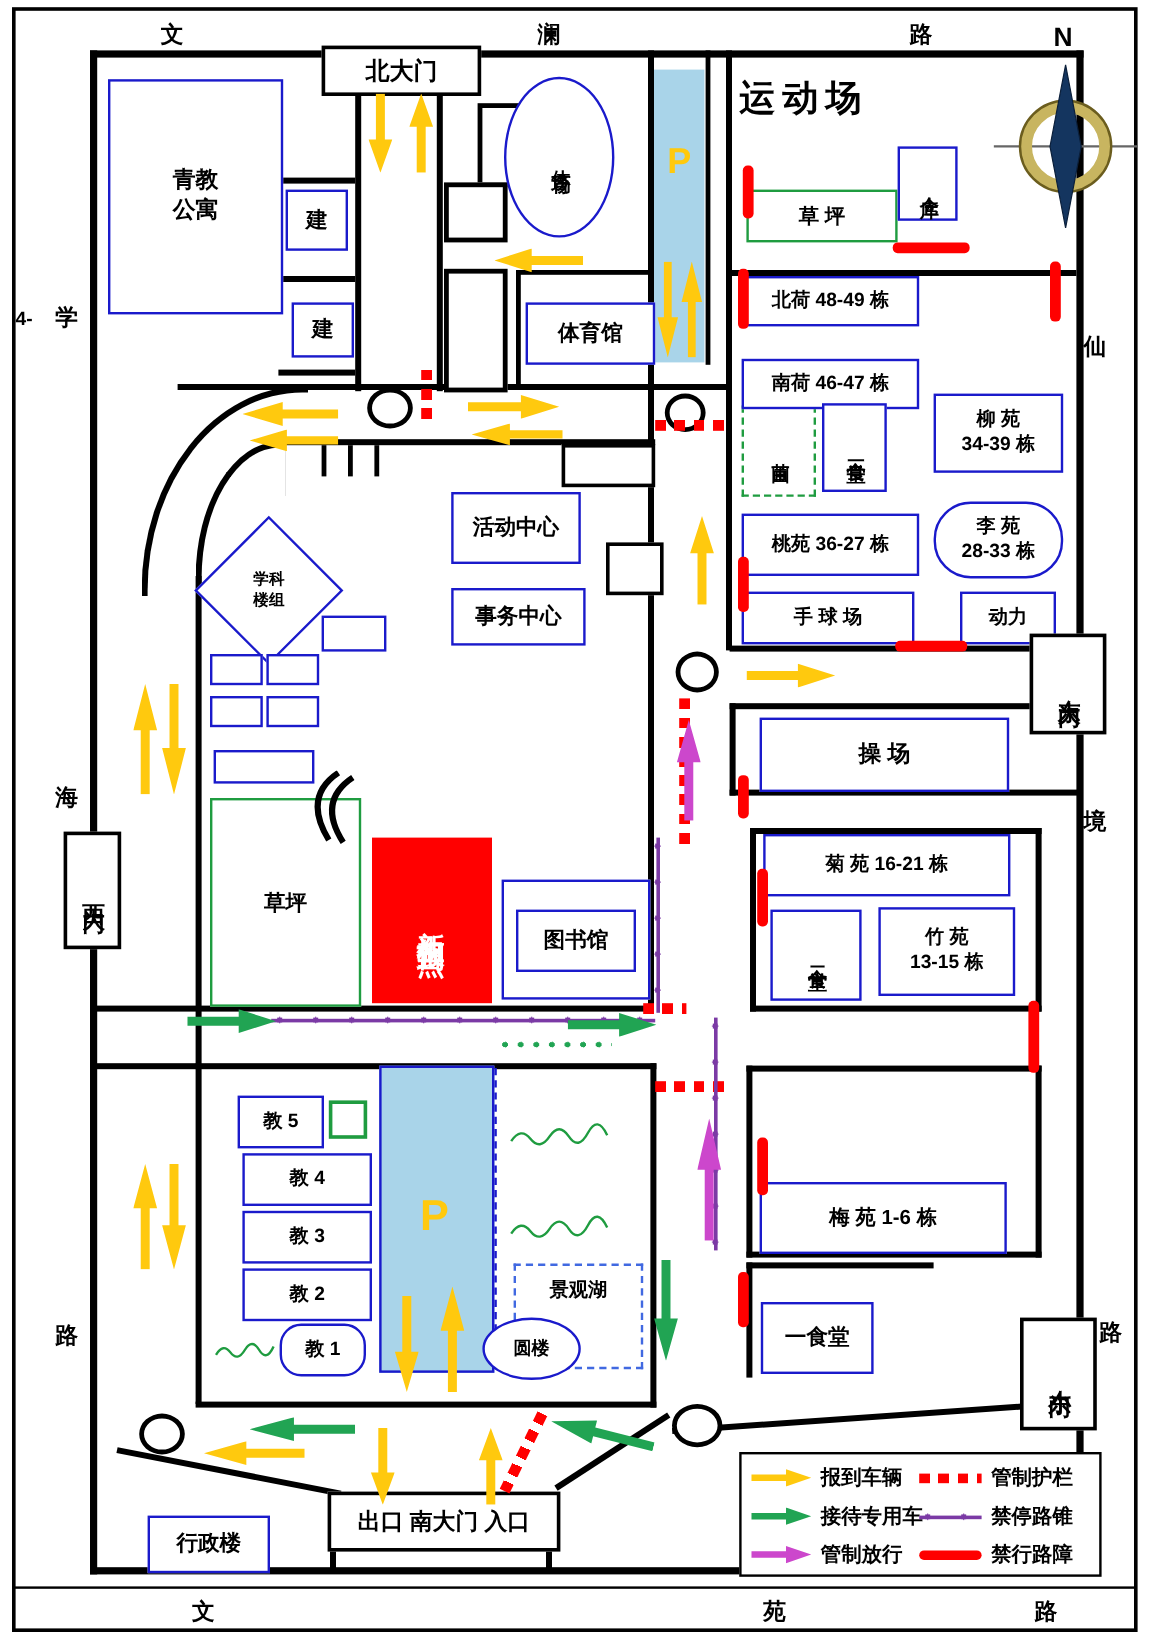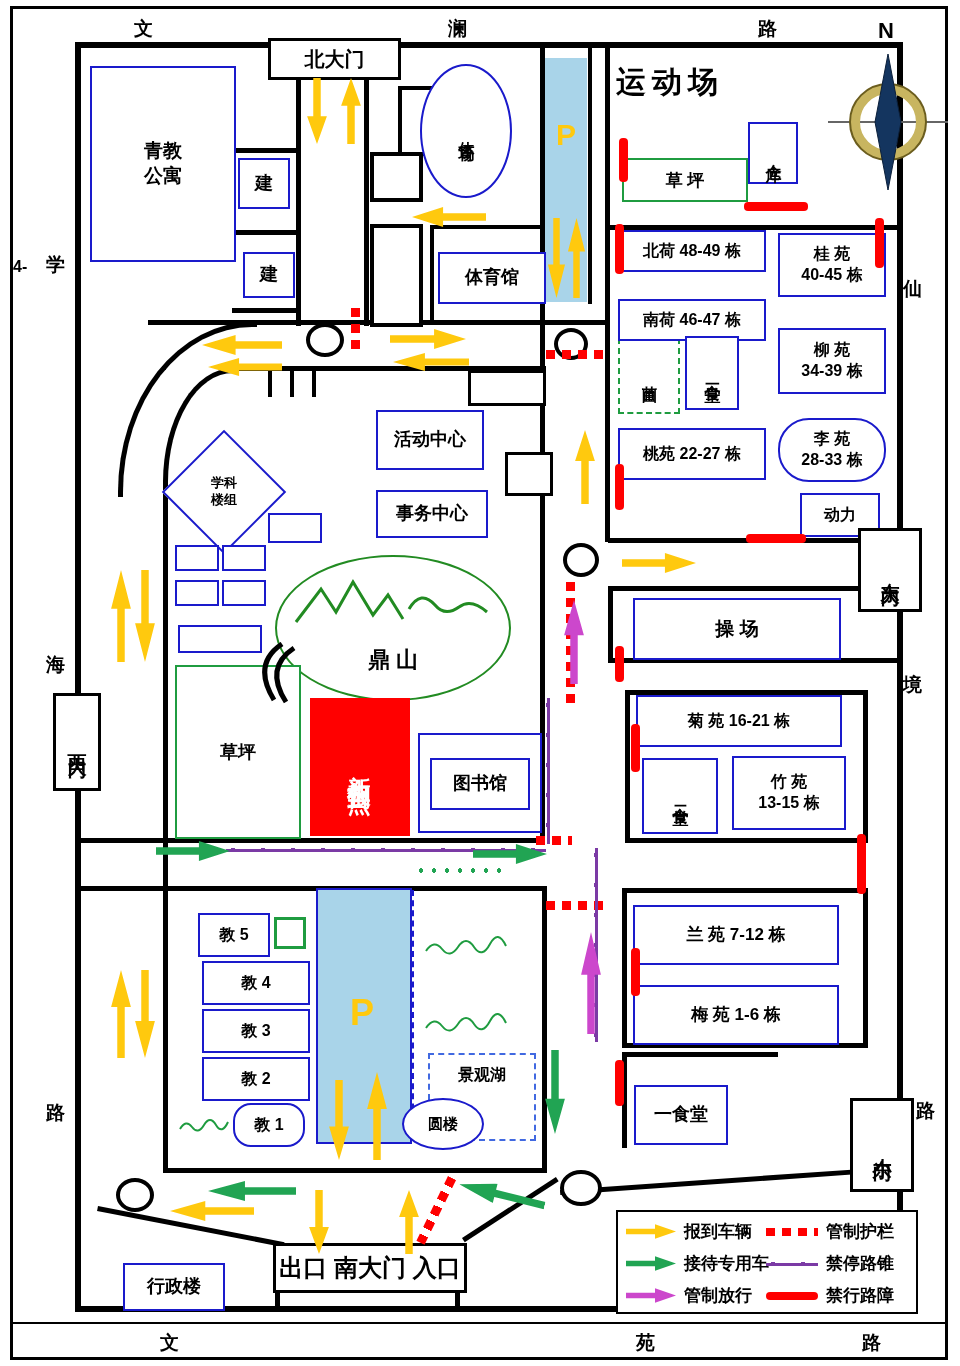--- a/index.html
+++ b/index.html
@@ -125,27 +125,20 @@
   <div class="abs" style="left:545px;top:58px;width:42px;height:244px;background:#A9D4E9;"></div>
   <span class="lbl" style="left:545px;top:118px;width:42px;text-align:center;font-size:30px;color:#FFC90E;">P</span>
   <div class="abs greenline" style="left:622px;top:158px;width:122px;height:40px;background:#fff;display:flex;align-items:center;justify-content:center;font-weight:bold;font-size:17px;">草  坪</div>
   <span class="lbl" style="left:616px;top:62px;font-size:30px;letter-spacing:6px;">运动场</span>
   <div class="abs" style="left:420px;top:64px;width:88px;height:130px;border:2px solid #1A1ACB;border-radius:50%;background:#fff;display:flex;align-items:center;justify-content:center;font-weight:bold;font-size:16px;">
     <span class="vt">体育场</span>
   </div>
   <div class="abs" style="left:618px;top:338px;width:58px;height:72px;border:2px dashed #1F9C40;background:#fff;display:flex;align-items:center;justify-content:center;font-weight:bold;font-size:15px;">
     <span class="vt">苗圃</span>
   </div>
-  <div class="abs" style="left:275px;top:555px;width:232px;height:142px;border:2px solid #228B22;border-radius:50%;background:#fff;">
-    <svg width="200" height="70" viewBox="0 0 200 70" style="position:absolute;left:14px;top:10px;">
-      <path d="M5,55 L30,22 45,45 62,15 82,48 97,28 112,52" stroke="#228B22" stroke-width="3" fill="none"></path>
-      <path d="M118,42 q12,-20 26,-4 q10,12 24,2 q12,-9 28,5" stroke="#228B22" stroke-width="3" fill="none"></path>
-    </svg>
-    <span class="lbl" style="left:0;top:88px;width:100%;text-align:center;font-size:22px;">鼎   山</span>
-  </div>
   <div class="abs greenline" style="left:175px;top:665px;width:122px;height:170px;background:#fff;display:flex;align-items:center;justify-content:center;font-weight:bold;font-size:18px;">草坪</div>
   <svg width="46" height="62" viewBox="0 0 46 62" style="position:absolute;left:250px;top:642px;">
     <path d="M32,2 Q2,22 24,58" stroke="#000" stroke-width="5" fill="none"></path>
     <path d="M44,6 Q14,26 36,60" stroke="#000" stroke-width="5" fill="none"></path>
   </svg>
   <div class="abs" style="left:310px;top:698px;width:100px;height:138px;background:#FF0000;display:flex;align-items:center;justify-content:center;">
     <span class="vt" style="color:#fff;font-weight:bold;font-size:23px;letter-spacing:4px;">新生报到点</span>
   </div>
   <div class="abs" style="left:316px;top:888px;width:92px;height:252px;background:#A9D4E9;border:2px solid #1A1ACB;"></div>
   <span class="lbl" style="left:316px;top:992px;width:92px;text-align:center;font-size:36px;color:#FFC90E;">P</span>
@@ -161,29 +154,28 @@
     <path d="M2,14 q6,-10 12,-2 t12,-2 t12,0 t12,-3" stroke="#1F9C40" stroke-width="2" fill="none"></path>
   </svg>
 
   <div class="bld" style="left:90px;top:66px;width:142px;height:192px;font-size:19px;">青教
 公寓</div>
   <div class="bld" style="left:238px;top:158px;width:48px;height:47px;font-size:18px;">建</div>
   <div class="bld" style="left:243px;top:252px;width:48px;height:42px;font-size:18px;">建</div>
   <div class="bld" style="left:748px;top:122px;width:46px;height:58px;"><span class="vt">仓库</span></div>
   <div class="bld" style="left:438px;top:252px;width:104px;height:48px;font-size:18px;">体育馆</div>
   <div class="bld" style="left:618px;top:230px;width:144px;height:38px;">北荷 48-49 栋</div>
-  <div class="bld" style="left:778px;top:233px;width:104px;height:60px;">桂 苑
-40-45 栋</div>
   <div class="bld" style="left:618px;top:299px;width:144px;height:38px;">南荷 46-47 栋</div>
   <div class="bld" style="left:778px;top:328px;width:104px;height:62px;">柳 苑
 34-39 栋</div>
   <div class="bld" style="left:685px;top:336px;width:50px;height:70px;"><span class="vt">三食堂</span></div>
-  <div class="bld" style="left:618px;top:428px;width:144px;height:48px;">桃苑 22-27 栋</div>
+  <div class="bld" style="left:618px;top:428px;width:144px;height:48px;">桃苑 36-27 栋</div>
   <div class="bld" style="left:778px;top:418px;width:104px;height:60px;border-radius:31px;">李 苑
 28-33 栋</div>
+  <div class="bld" style="left:618px;top:493px;width:140px;height:40px;">手 球 场</div>
   <div class="bld" style="left:800px;top:493px;width:76px;height:40px;">动力</div>
   <div class="bld" style="left:376px;top:410px;width:104px;height:56px;font-size:18px;">活动中心</div>
   <div class="bld" style="left:376px;top:490px;width:108px;height:44px;font-size:18px;">事务中心</div>
   <div class="bld" style="left:180px;top:448px;width:84px;height:84px;transform:rotate(45deg);">
     <span style="transform:rotate(-45deg);font-size:13px;white-space:pre-line;">学科
 楼组</span>
   </div>
   <div class="bld" style="left:633px;top:598px;width:204px;height:58px;font-size:19px;">操  场</div>
   <div class="bld" style="left:636px;top:695px;width:202px;height:48px;">菊 苑  16-21 栋</div>
   <div class="bld" style="left:642px;top:758px;width:72px;height:72px;"><span class="vt">二食堂</span></div>
@@ -191,37 +183,36 @@
 13-15 栋</div>
   <div class="bld" style="left:418px;top:733px;width:120px;height:96px;"></div>
   <div class="bld" style="left:430px;top:758px;width:96px;height:48px;font-size:18px;">图书馆</div>
   <div class="bld" style="left:198px;top:913px;width:68px;height:40px;">教 5</div>
   <div class="abs" style="left:274px;top:917px;width:26px;height:26px;border:3px solid #1F9C40;background:#fff;"></div>
   <div class="bld" style="left:202px;top:961px;width:104px;height:40px;">教 4</div>
   <div class="bld" style="left:202px;top:1009px;width:104px;height:40px;">教 3</div>
   <div class="bld" style="left:202px;top:1057px;width:104px;height:40px;">教 2</div>
   <div class="bld" style="left:233px;top:1103px;width:68px;height:40px;border-radius:18px;">教 1</div>
   <div class="bld" style="left:402px;top:1098px;width:78px;height:48px;border-radius:50%;font-size:15px;">圆楼</div>
-  <div class="bld" style="left:633px;top:905px;width:202px;height:56px;font-size:17px;">兰 苑  7-12 栋</div>
   <div class="bld" style="left:633px;top:985px;width:202px;height:56px;font-size:17px;">梅 苑 1-6 栋</div>
   <div class="bld" style="left:634px;top:1085px;width:90px;height:56px;font-size:18px;">一食堂</div>
   <div class="bld" style="left:123px;top:1263px;width:98px;height:44px;font-size:18px;">行政楼</div>
 
   <div class="bluestruct" style="left:268px;top:513px;width:50px;height:26px;"></div>
   <div class="bluestruct" style="left:175px;top:545px;width:40px;height:22px;"></div>
   <div class="bluestruct" style="left:222px;top:545px;width:40px;height:22px;"></div>
   <div class="bluestruct" style="left:175px;top:580px;width:40px;height:22px;"></div>
   <div class="bluestruct" style="left:222px;top:580px;width:40px;height:22px;"></div>
   <div class="bluestruct" style="left:178px;top:625px;width:80px;height:24px;"></div>
 
   <div class="gate" style="left:268px;top:38px;width:127px;height:36px;font-size:20px;">北大门</div>
   <div class="gate" style="left:53px;top:693px;width:42px;height:92px;"><span class="vt">西大门</span></div>
   <div class="gate" style="left:858px;top:528px;width:58px;height:78px;"><span class="vt">东大门</span></div>
   <div class="gate" style="left:850px;top:1098px;width:58px;height:88px;"><span class="vt">小东门</span></div>
-  <div class="gate" style="left:273px;top:1243px;width:188px;height:44px;font-size:24px;">出口 南大门 入口</div>
+  <div class="gate" style="left:273px;top:1243px;width:188px;height:44px;font-size:19px;">出口 南大门 入口</div>
 
   <div class="bar" style="left:744px;top:202px;width:64px;height:9px;"></div>
   <div class="bar" style="left:875px;top:218px;width:9px;height:50px;"></div>
   <div class="bar" style="left:619px;top:138px;width:9px;height:44px;"></div>
   <div class="bar" style="left:615px;top:224px;width:9px;height:50px;"></div>
   <div class="bar" style="left:615px;top:464px;width:9px;height:46px;"></div>
   <div class="bar" style="left:746px;top:534px;width:60px;height:9px;"></div>
   <div class="bar" style="left:615px;top:646px;width:9px;height:36px;"></div>
   <div class="bar" style="left:631px;top:724px;width:9px;height:48px;"></div>
   <div class="bar" style="left:857px;top:834px;width:9px;height:60px;"></div>

